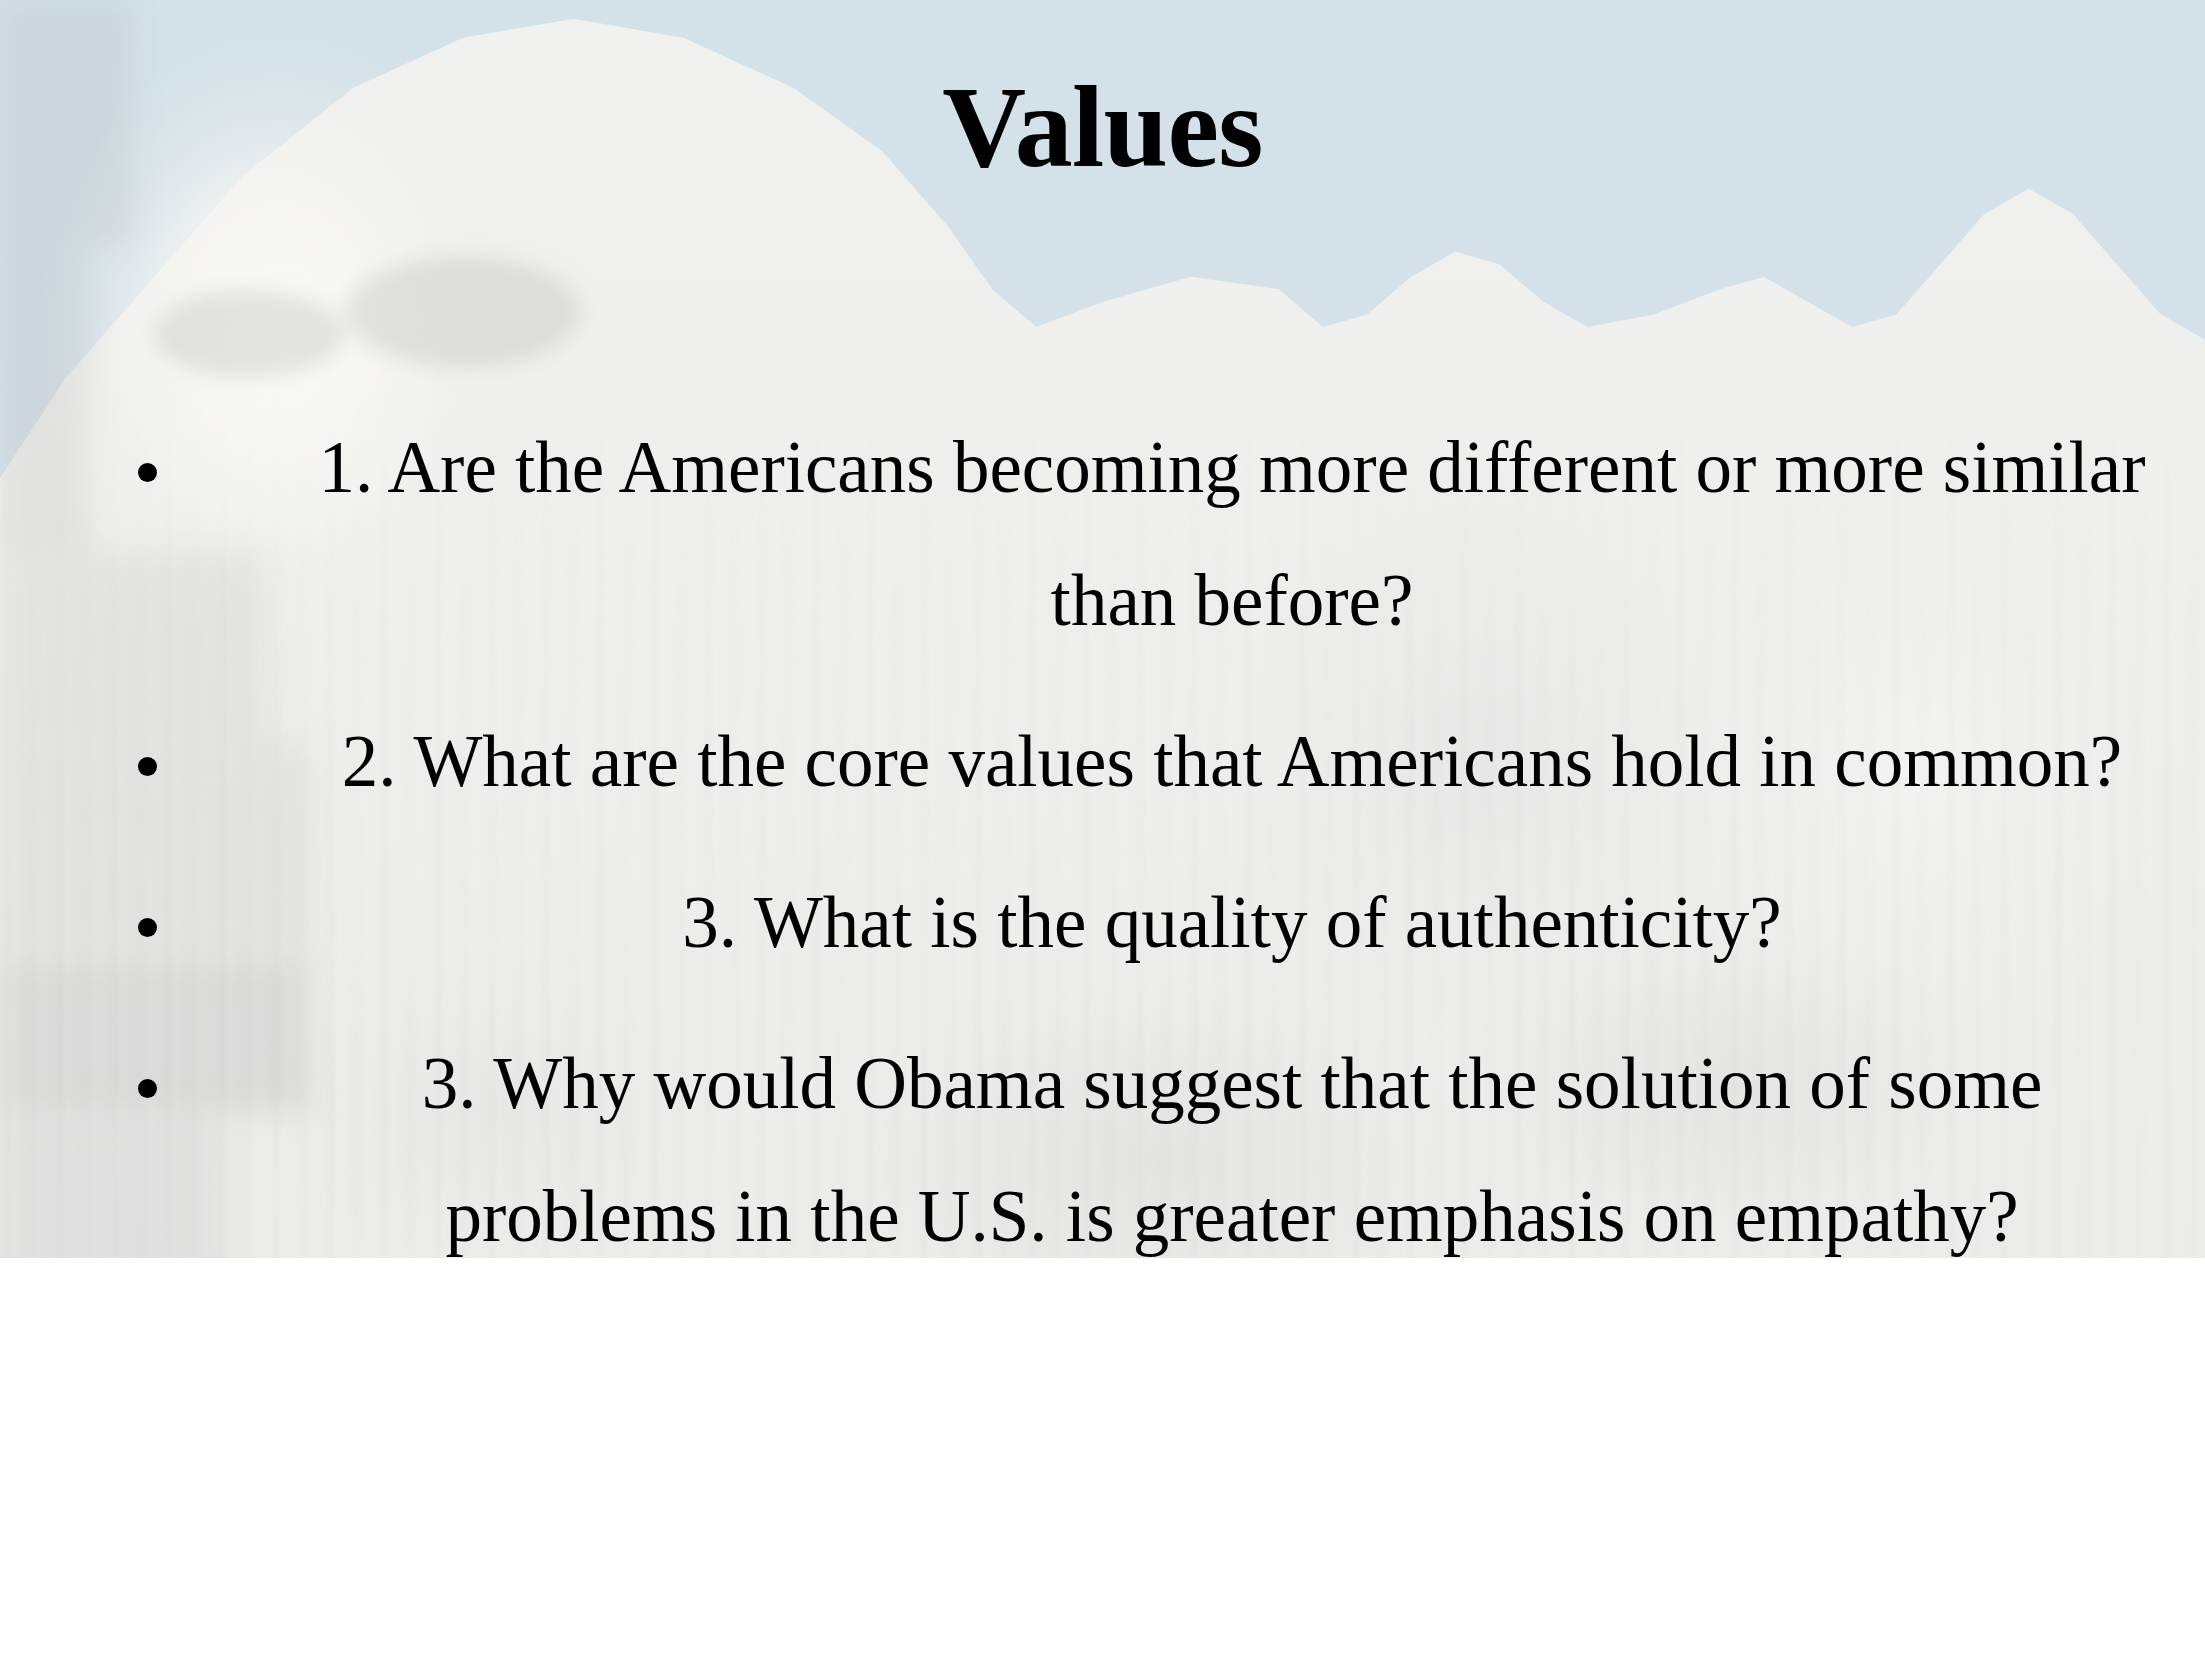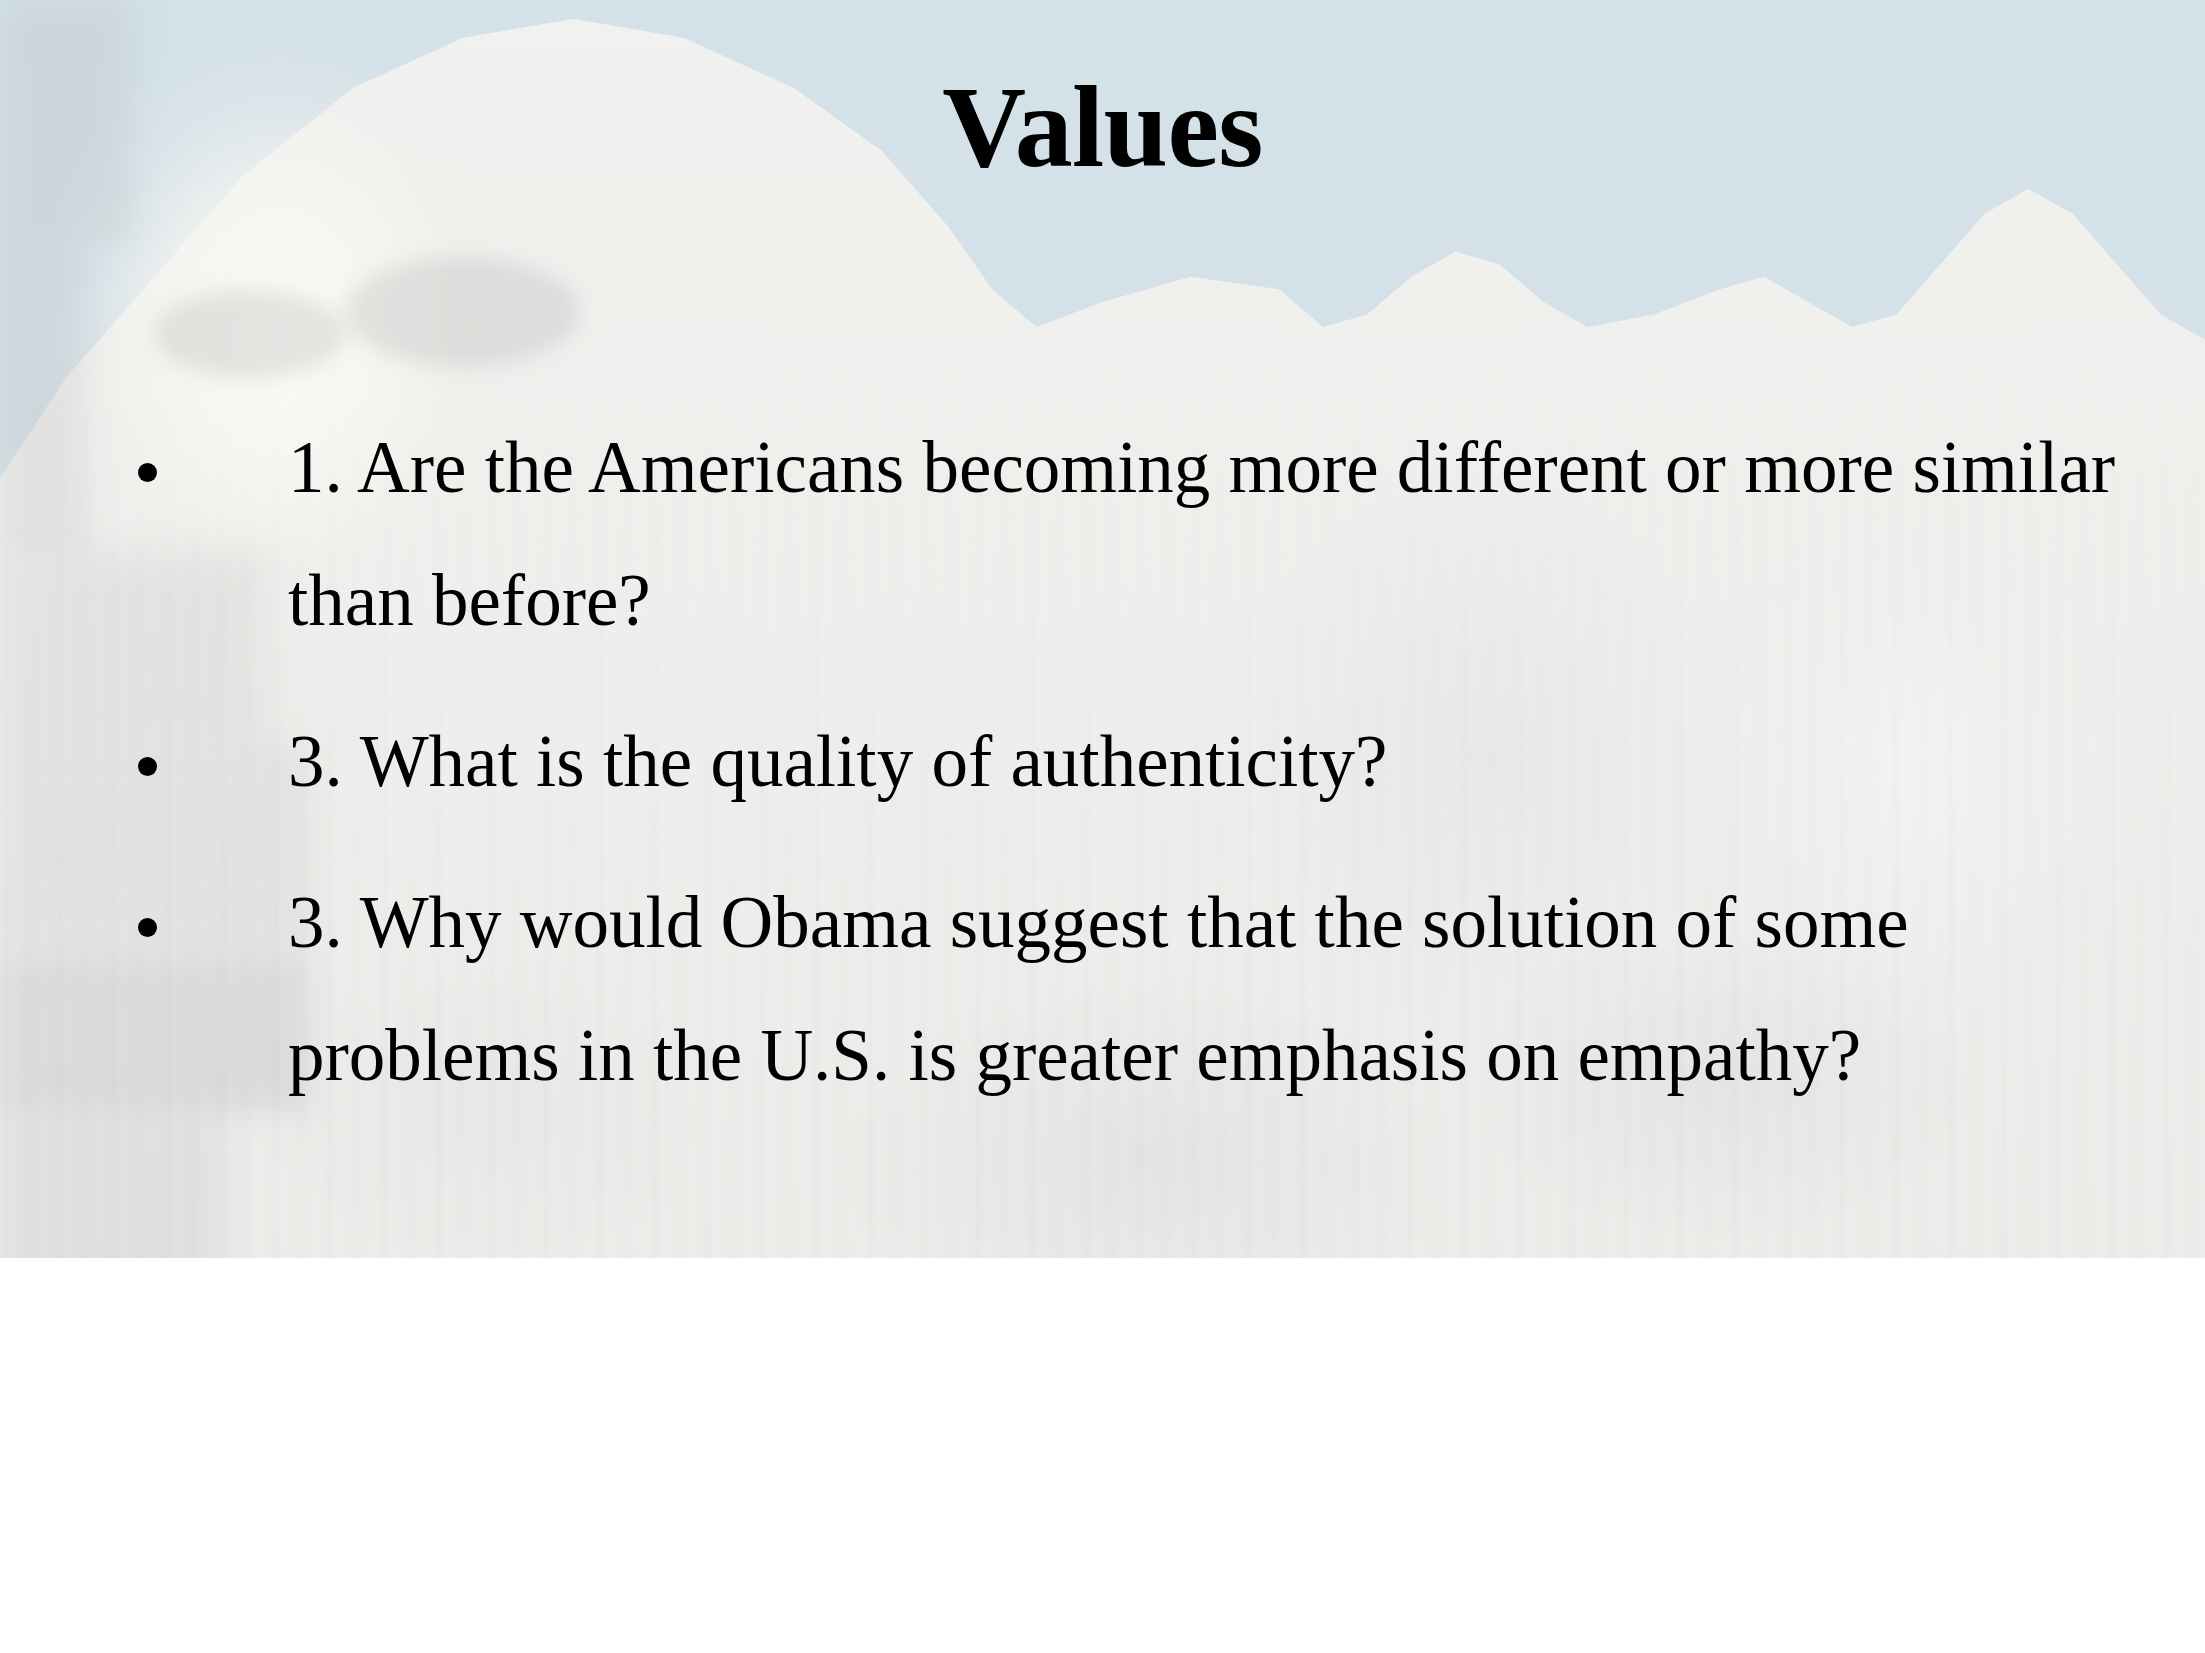--- a/index.html
+++ b/index.html
@@ -145,20 +145,21 @@
   }
 
   .bullet-item {
     position: relative;
     display: block;
     padding-left: 163px;
     margin-bottom: 28px;
     font-size: 73px;
     line-height: 133px;
     color: #000000;
+    text-align: center;
   }
 
   .bullet-marker {
     position: absolute;
     left: 13.2px;
     top: 0;
     width: 20px;
     height: 133px;
     line-height: 133px;
     text-align: left;
@@ -209,20 +210,24 @@
 
     <div class="slide-title">Values</div>
 
     <div class="bullet-list">
 
       <div class="bullet-item">
         <span class="bullet-marker"></span>
         <span class="bullet-text">1. Are the Americans becoming more different or more similar than before?</span>
       </div>
 
+      <div class="bullet-item">
+        <span class="bullet-marker"></span>
+        <span class="bullet-text">2. What are the core values that Americans hold in common?</span>
+      </div>
 
       <div class="bullet-item">
         <span class="bullet-marker"></span>
         <span class="bullet-text">3. What is the quality of authenticity?</span>
       </div>
 
       <div class="bullet-item">
         <span class="bullet-marker"></span>
         <span class="bullet-text">3. Why would Obama suggest that the solution of some problems in the U.S. is greater emphasis on empathy?</span>
       </div>

